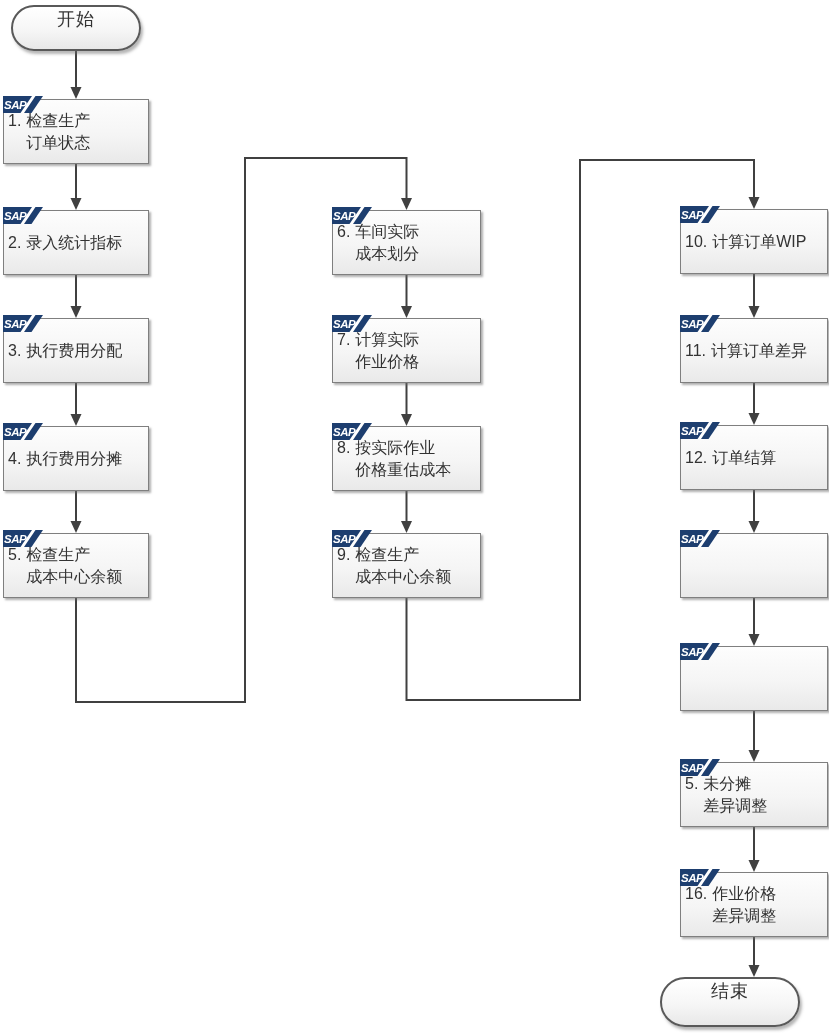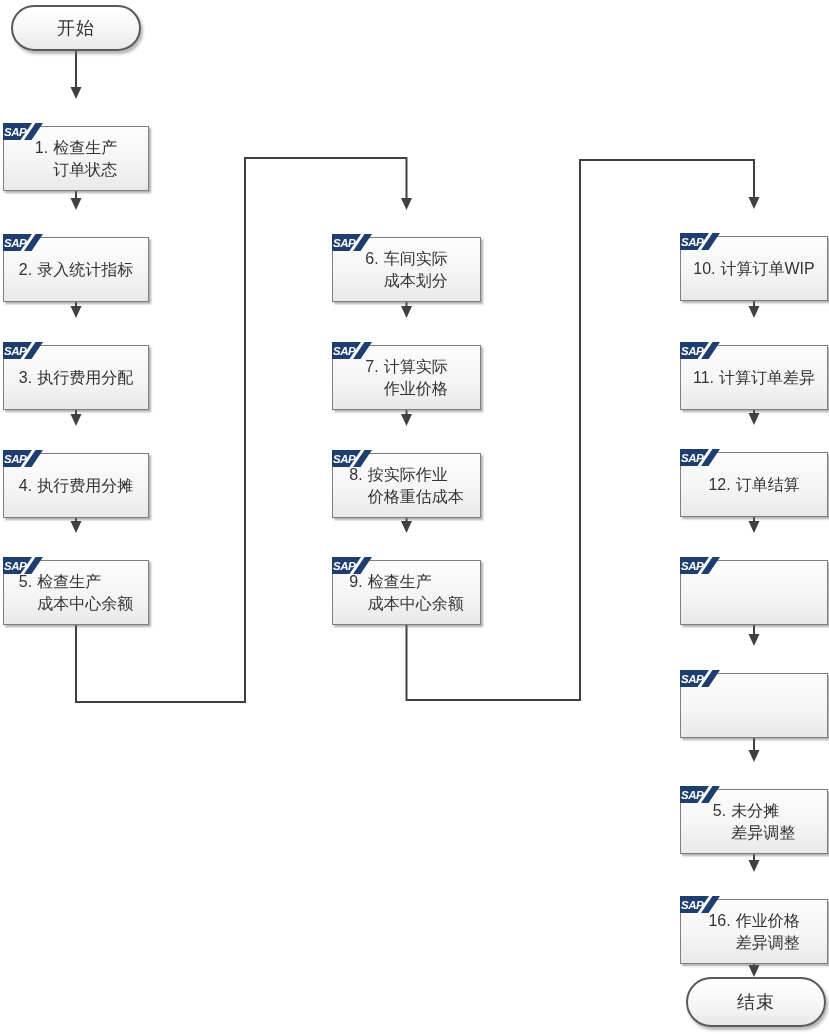--- a/index.html
+++ b/index.html
@@ -10,39 +10,39 @@
   }
   html,body{margin:0;padding:0;background:#ffffff;}
   body{font-family:"Liberation Sans","DejaVu Sans",sans-serif;}
   #flowchart{position:relative;width:829px;height:1034px;background:#ffffff;overflow:hidden;}
   #edges-svg{position:absolute;left:0;top:0;z-index:0;}
   .step{
     position:absolute;z-index:1;box-sizing:border-box;
     background:linear-gradient(180deg,#fdfdfd 0%,#f5f5f5 55%,#e9e9e9 100%);
     border:1px solid var(--box-border);
     box-shadow:2px 2px 2px rgba(110,110,110,0.55);
-    display:flex;align-items:center;justify-content:center;margin-top:27px;
+    display:flex;align-items:center;justify-content:flex-start;
   }
   .sap{position:absolute;top:-4px;left:-1px;width:40px;height:17px;}
   .sap-bg{fill:var(--sap-blue);}
   .sap-text{fill:#ffffff;font-family:"Liberation Sans","DejaVu Sans",sans-serif;
     font-style:italic;font-weight:bold;font-size:11.5px;letter-spacing:-0.5px;}
   .label{
     font-size:16px;color:var(--txt);line-height:1.32;
     display:flex;align-items:flex-start;justify-content:center;
     padding:0 4px;text-align:left;
   }
   .num{margin-right:5px;white-space:nowrap;}
   .txt{white-space:pre-line;}
   .terminal{
     position:absolute;z-index:1;box-sizing:border-box;
     border:2px solid #595959;border-radius:28px;
     background:linear-gradient(180deg,#ffffff 0%,#f6f6f6 55%,#e8e8e8 100%);
     box-shadow:2px 3px 3px rgba(110,110,110,0.5);
-    display:flex;align-items:center;justify-content:center;
+    display:flex;align-items:flex-start;justify-content:center;
     font-size:18px;color:var(--txt);letter-spacing:1px;
   }
 </style>
 </head>
 <body>
 
 <div id="flowchart">
   <svg id="edges-svg" width="829" height="1034" viewBox="0 0 829 1034">
       <polyline points="76,164 76,200" fill="none" stroke="#404040" stroke-width="2"></polyline>
       <polygon points="76,210 70.5,198 81.5,198" fill="#404040"></polygon>
@@ -77,21 +77,21 @@
       <polyline points="76,598 76,702 245,702 245,158 406.5,158 406.5,200" fill="none" stroke="#404040" stroke-width="2"></polyline>
       <polygon points="406.5,210 401,198 412,198" fill="#404040"></polygon>
       <polyline points="406.5,598 406.5,700 580,700 580,160 754,160 754,199" fill="none" stroke="#404040" stroke-width="2"></polyline>
       <polygon points="754,209 748.5,197 759.5,197" fill="#404040"></polygon>
     </svg>
 
   <div class="terminal" id="start-terminal" style="left:11px;top:5px;width:130px;height:46px;">
     <span>开始</span>
   </div>
 
-  <div class="terminal" id="end-terminal" style="left:686px;top:977px;width:140px;height:50px;">
+  <div class="terminal" id="end-terminal" style="left:660px;top:977px;width:140px;height:50px;">
     <span>结束</span>
   </div>
 <div class="step" style="left: 3px; top: 99px; width: 146px; height: 65px;">
     <svg class="sap" viewBox="0 0 40 17" preserveAspectRatio="none">
       <polygon class="sap-bg" points="0,0 40,0 28.5,17 0,17"></polygon>
       <polygon points="29,0 32.5,0 21,17 17.5,17" fill="#ffffff"></polygon>
       <text class="sap-text" x="1" y="12.5">SAP</text>
     </svg>
     <div class="label">
       <span class="num">1.</span>

